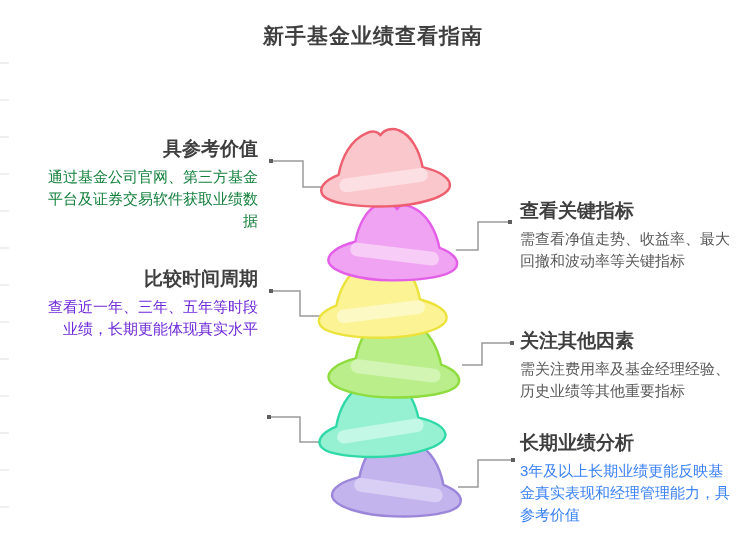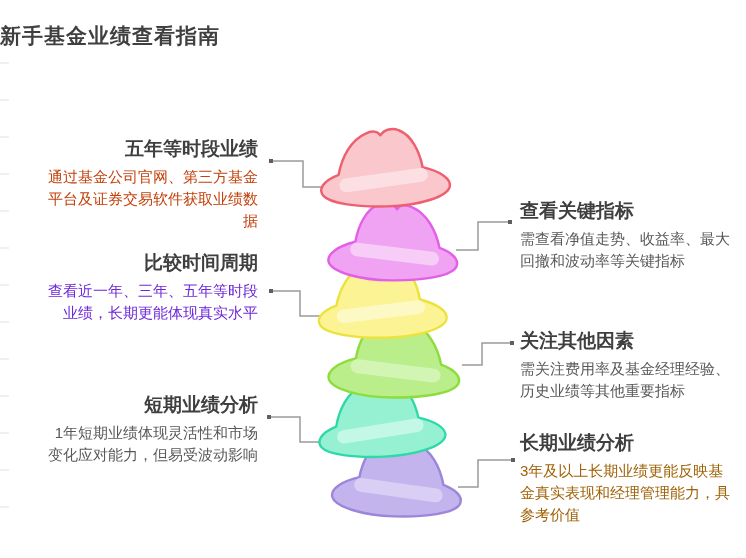--- a/index.html
+++ b/index.html
@@ -1,34 +1,34 @@
 <!DOCTYPE html>
 <html><head>
 <meta charset="utf-8">
 <style>
   html,body{margin:0;padding:0;background:#fff;}
   .canvas{
     position:relative;width:746px;height:558px;overflow:hidden;background:#ffffff;
     font-family:"Liberation Sans","DejaVu Sans",sans-serif;
   }
   .page-title{
-    position:absolute;top:22px;left:0;width:100%;text-align:left;
+    position:absolute;top:22px;left:0;width:100%;text-align:center;
     font-size:21px;font-weight:700;letter-spacing:1px;
   }
   .edge-ticks{
     position:absolute;left:0;top:62px;width:9px;height:480px;
     background:repeating-linear-gradient(180deg,#f0f0f0 0 2px,transparent 2px 37px);
   }
   .tblock{position:absolute;z-index:20;}
   .tblock .bt{font-size:19px;font-weight:700;margin:0 0 6px 0;line-height:22px;}
   .tblock .bb{font-size:15px;line-height:22px;margin:0;}
   .tblock.left{text-align:right;width:212px;}
   .tblock.right{text-align:left;width:210px;}
   #lb1{left:46px;top:138px;}
-  #lb2{left:46px;top:252px;}
+  #lb2{left:46px;top:268px;}
   #lb3{left:46px;top:394px;}
   #rb1{left:520px;top:200px;}
   #rb2{left:520px;top:330px;}
   #rb3{left:520px;top:432px;}
   .connector-overlay{position:absolute;left:0;top:0;z-index:5;pointer-events:none;}
   .hat{position:absolute;}
   .hat svg{display:block;width:100%;height:auto;}
   #hat1{left:314px;top:122px;width:146px;z-index:16;transform:rotate(-3deg);}
   #hat2{left:318px;top:196px;width:146px;z-index:15;transform:rotate(2deg) scaleX(-1);}
   #hat3{left:312px;top:254px;width:145px;z-index:14;transform:rotate(-2deg);}
@@ -95,38 +95,34 @@
     </svg>
   </div>
   <div class="hat" id="hat6">
     <svg viewBox="0 0 180 115">
       <path stroke-width="3" stroke-linejoin="round" d="M10,87 C4,79 9,69 30,62 C35,41 47,20 66,13 C74,9 81,11 84,16 C89,9 99,7 107,11 C122,18 131,37 134,58 C155,64 169,74 166,84 C162,96 128,105 88,104 C48,103 17,96 10,87 Z" fill="#c4b4ee" stroke="#9c86da"></path>
       <rect x="30" y="63" width="110" height="17" rx="8.5" transform="rotate(-5 85 71)" fill="#d9cff5"></rect>
     </svg>
   </div>
 
   <div class="tblock left" id="lb1">
-    <p class="bt" style="color: rgb(63, 63, 63);">五年等时段业绩</p>
-    <p class="bb" style="color: #c2410c;">通过基金公司官网、第三方基金平台及证券交易软件获取业绩数据</p>
+    <p class="bt" style="color: rgb(63, 63, 63);">具参考价值</p>
+    <p class="bb" style="color: #15803d;">通过基金公司官网、第三方基金平台及证券交易软件获取业绩数据</p>
   </div>
   <div class="tblock left" id="lb2">
     <p class="bt" style="color: rgb(63, 63, 63);">比较时间周期</p>
     <p class="bb" style="color: #6d28d9;">查看近一年、三年、五年等时段业绩，长期更能体现真实水平</p>
-  </div>
-  <div class="tblock left" id="lb3">
-    <p class="bt" style="color: rgb(63, 63, 63);">短期业绩分析</p>
-    <p class="bb" style="color: rgb(88, 88, 88);">1年短期业绩体现灵活性和市场变化应对能力，但易受波动影响</p>
   </div>
 
   <div class="tblock right" id="rb2">
     <p class="bt" style="color: rgb(63, 63, 63);">关注其他因素</p>
     <p class="bb" style="color: rgb(88, 88, 88);">需关注费用率及基金经理经验、历史业绩等其他重要指标</p>
   </div>
   <div class="tblock right" id="rb1">
     <p class="bt" style="color: rgb(63, 63, 63);">查看关键指标</p>
     <p class="bb" style="color: rgb(88, 88, 88);">需查看净值走势、收益率、最大回撤和波动率等关键指标</p>
   </div>
   <div class="tblock right" id="rb3">
     <p class="bt" style="color: rgb(63, 63, 63);">长期业绩分析</p>
-    <p class="bb" style="color: #a16207;">3年及以上长期业绩更能反映基金真实表现和经理管理能力，具参考价值</p>
+    <p class="bb" style="color: #3b82f6;">3年及以上长期业绩更能反映基金真实表现和经理管理能力，具参考价值</p>
   </div>
 
 </div>
 
 </body></html>

